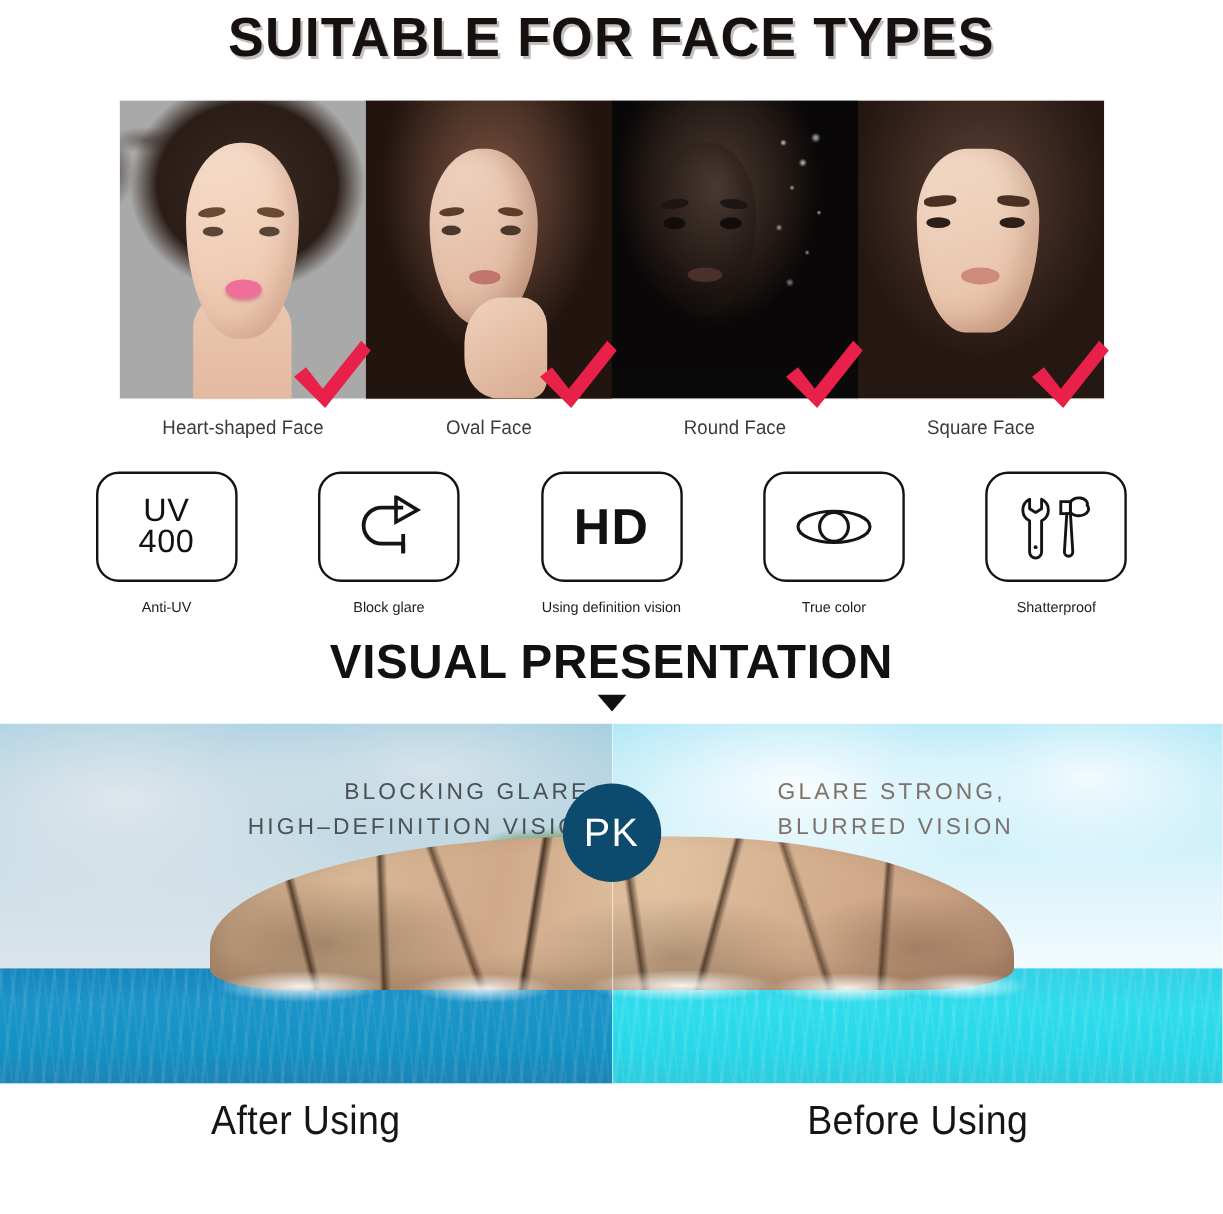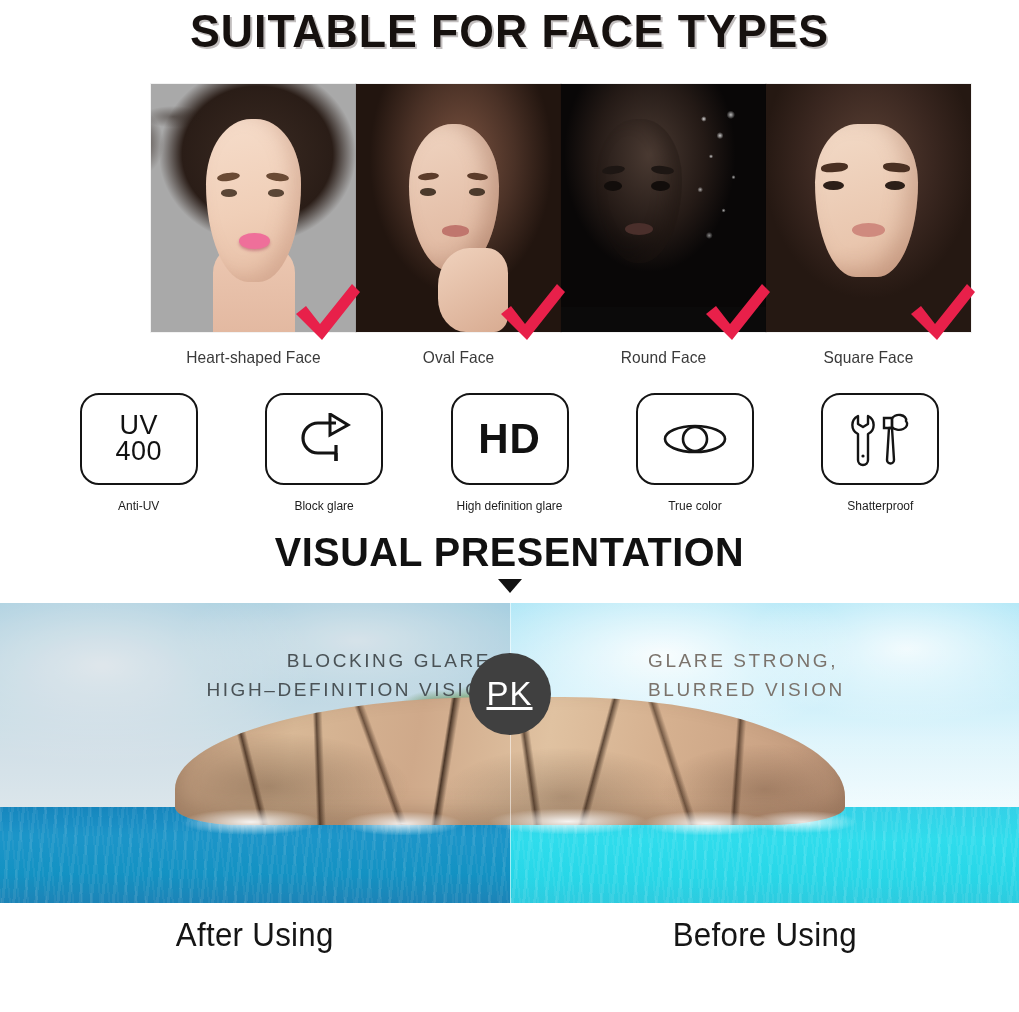--- a/index.html
+++ b/index.html
@@ -24,21 +24,21 @@
     height:62px;
     line-height:54px;
     text-shadow:2px 2px 0 rgba(120,110,110,.45);
     transform:scaleX(.97);
   }
 
   
   .faces-row{
     position:relative;
     display:flex;
-    justify-content:flex-end;
+    justify-content:center;
     padding:0 48px;
     margin-top:22px;
   }
   .face-cell{ width:205px; }
   .photo-frame{
     position:relative;
     width:205px;
     height:248px;
     overflow:visible;
     box-shadow:0 0 0 1px rgba(0,0,0,.05);
@@ -366,26 +366,25 @@
     color:#7b736c;
     margin-left:48px;
   }
 
   .pk-badge{
     position:absolute;
     left:50%; top:50px;
     transform:translateX(-50%);
     width:82px; height:82px;
     border-radius:50%;
-    background:#404040;
+    background:#0c4a6e;
     color:#fff;
     display:flex; align-items:center; justify-content:center;
     font-size:33px; letter-spacing:1px;
     z-index:8;
-    text-decoration:underline;
   }
   .split-line{
     position:absolute;
     left:510px; top:0; width:1px; height:300px;
     background:rgba(255,255,255,.55);
     z-index:4;
   }
 
   
   .bottom-row{
@@ -508,21 +507,21 @@
         <path d="M44 48 L44 40" fill="none" stroke="#141414" stroke-width="3.2"></path>
       </svg>
     </div>
     <div class="feature-label">Block glare</div>
   </div>
 
   <div class="feature-cell">
     <div class="feature-box">
       <div class="hd-text">HD</div>
     </div>
-    <div class="feature-label">High definition glare</div>
+    <div class="feature-label">Using definition vision</div>
   </div>
 
   <div class="feature-cell">
     <div class="feature-box">
       <svg width="76" height="46" viewBox="0 0 76 46">
         <ellipse cx="38" cy="23" rx="30" ry="13" fill="none" stroke="#141414" stroke-width="2.6"></ellipse>
         <circle cx="38" cy="23" r="12" fill="none" stroke="#141414" stroke-width="2.6"></circle>
       </svg>
     </div>
     <div class="feature-label">True color</div>

